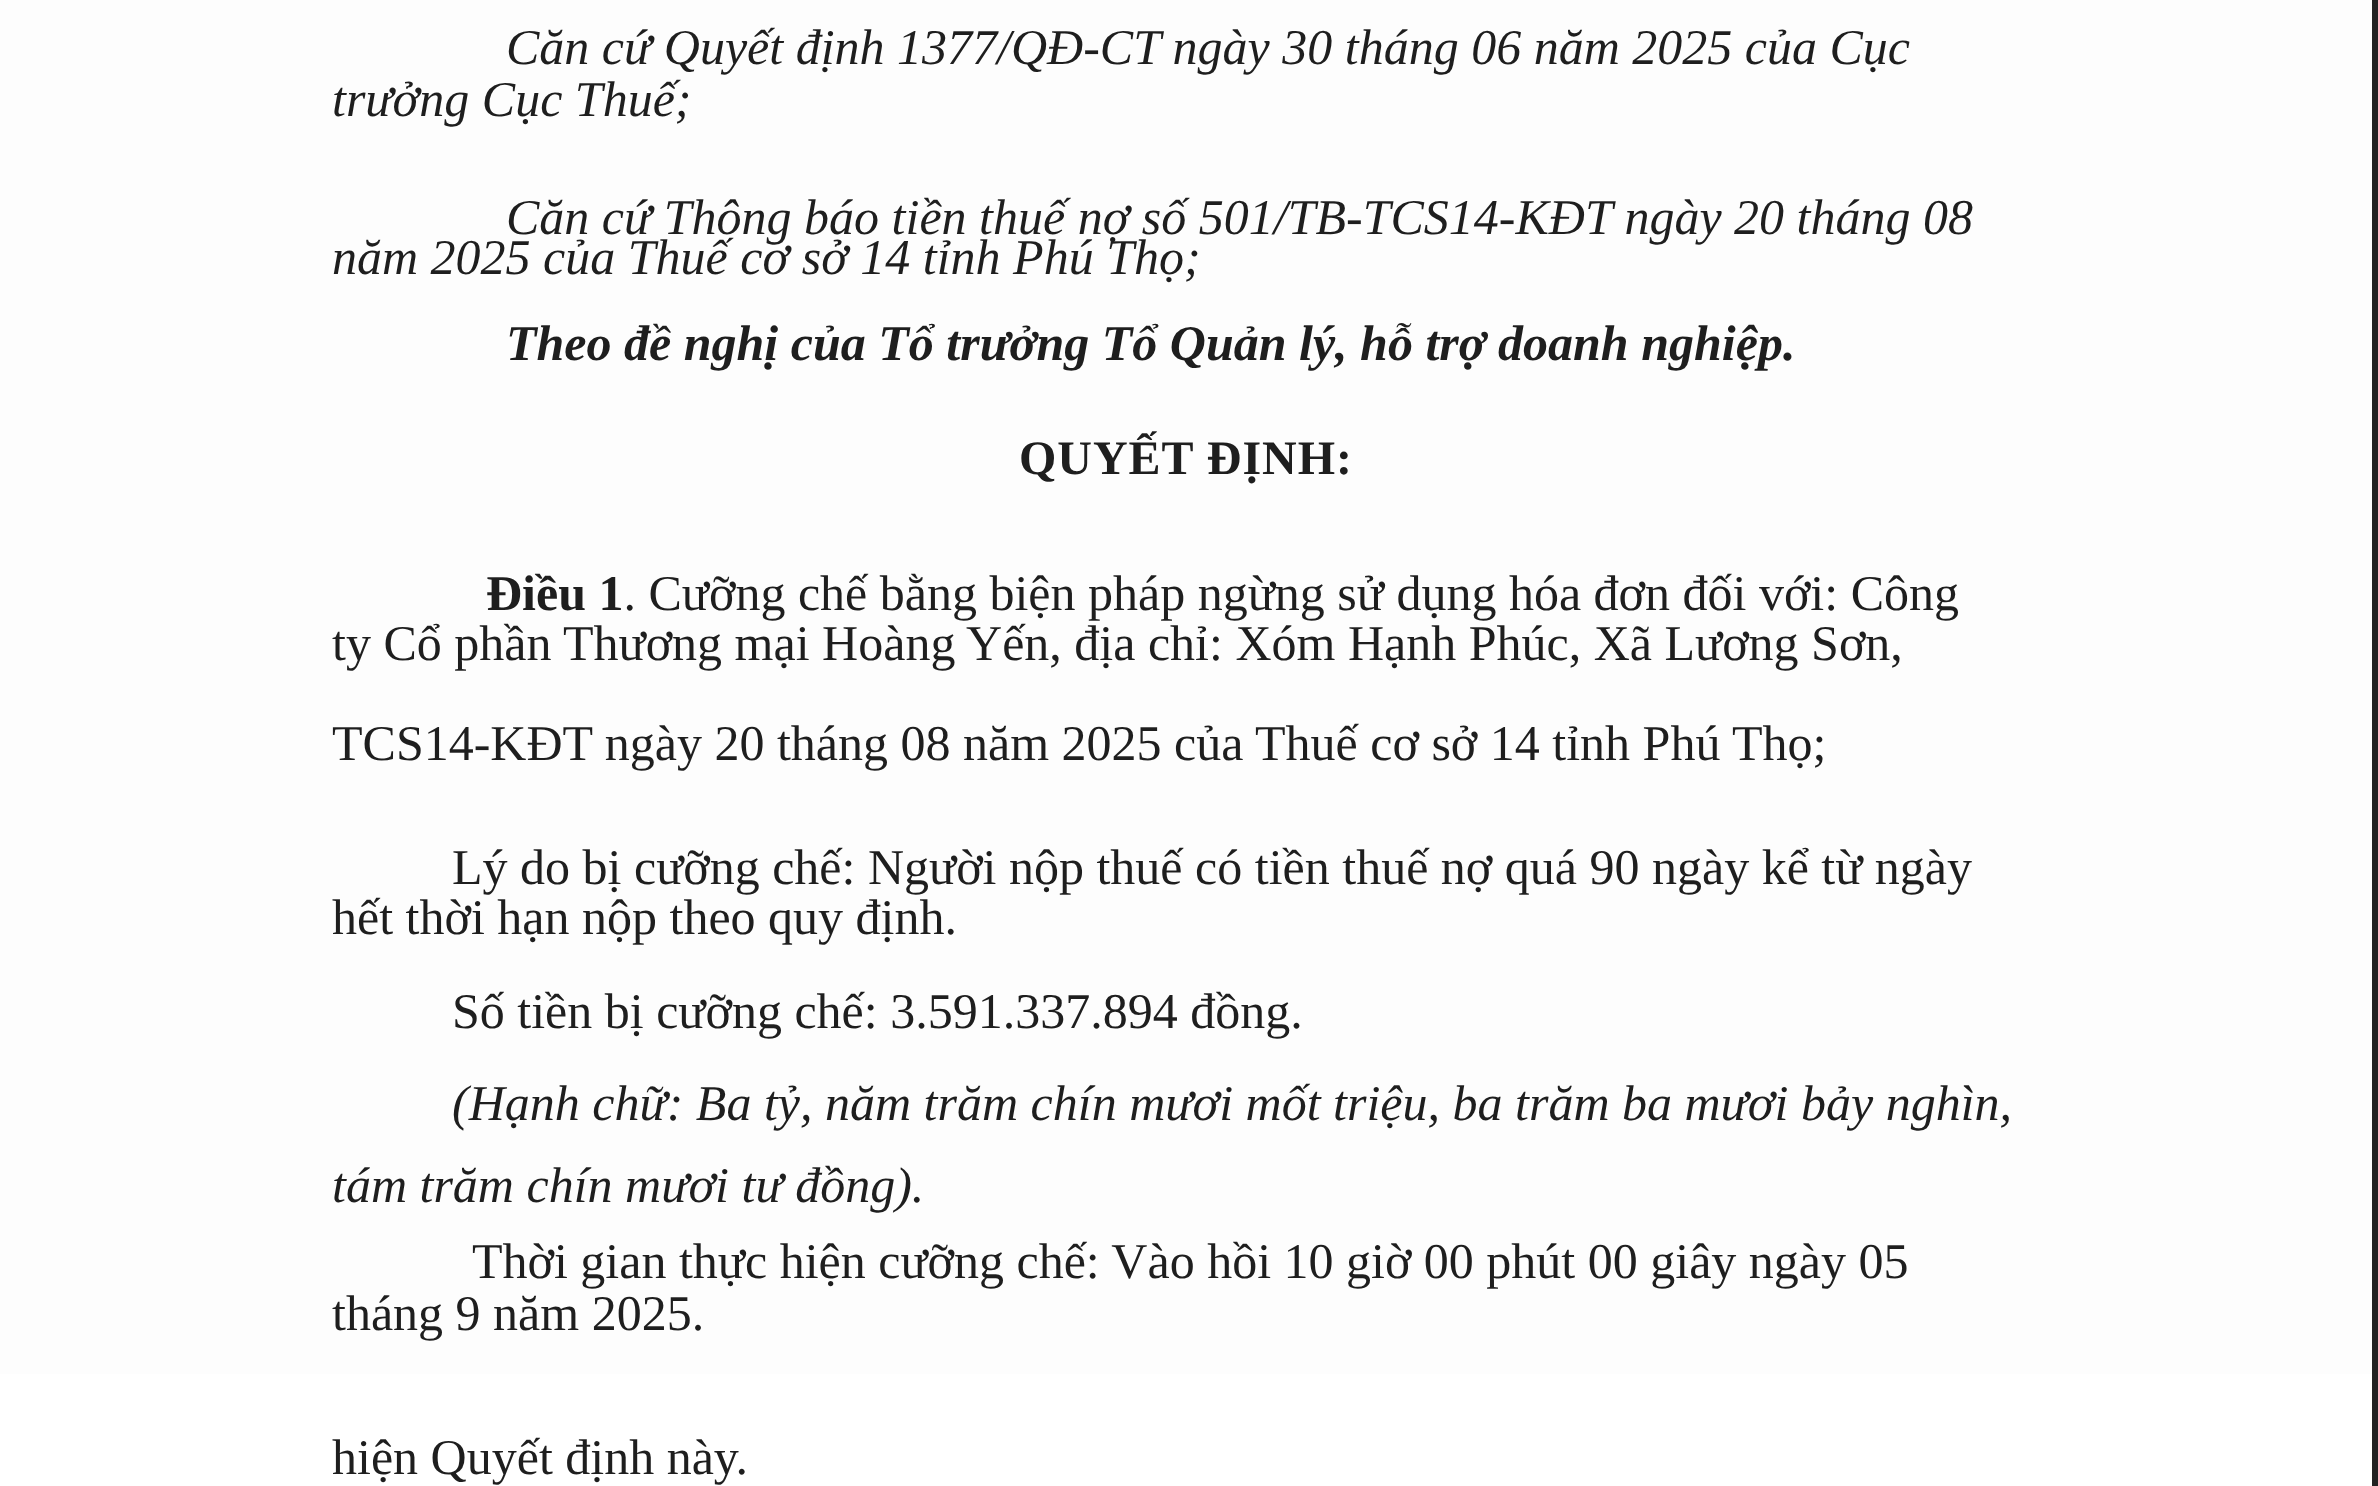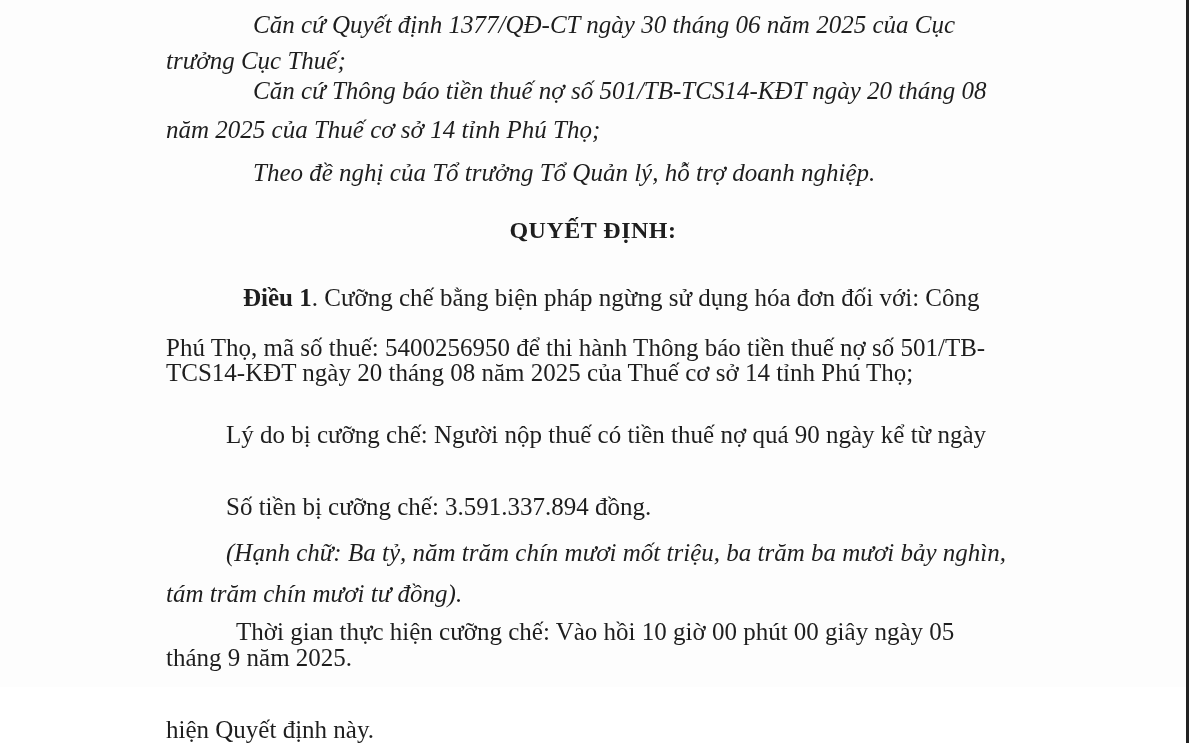--- a/index.html
+++ b/index.html
@@ -48,36 +48,37 @@
       top: 215px;
       letter-spacing: 0.5px;
     }
   </style>
 </head>
 <body>
 
 <div class="page">
 
   <div class="line it" style="left:253px; top:10px;">Căn cứ Quyết định 1377/QĐ-CT ngày 30 tháng 06 năm 2025 của Cục</div>
-  <div class="line it" style="left:166px; top:46px;">trưởng Cục Thuế;</div>
+  <div class="line it" style="left:166px; top:36px;">trưởng Cục Thuế;</div>
 
-  <div class="line it" style="left:253px; top:76px;">Căn cứ Thông báo tiền thuế nợ số 501/TB-TCS14-KĐT ngày 20 tháng 08</div>
+  <div class="line it" style="left:253px; top:95px;">Căn cứ Thông báo tiền thuế nợ số 501/TB-TCS14-KĐT ngày 20 tháng 08</div>
   <div class="line it" style="left:166px; top:115px;">năm 2025 của Thuế cơ sở 14 tỉnh Phú Thọ;</div>
 
-  <div class="line it" style="left:253px; top:158px;">Theo đề nghị của Tổ trưởng Tổ Quản lý, hỗ trợ doanh nghiệp.</div>
+  <div class="line it" style="left:253px; top:158px;font-weight:bold;">Theo đề nghị của Tổ trưởng Tổ Quản lý, hỗ trợ doanh nghiệp.</div>
 
   <div class="heading">QUYẾT ĐỊNH:</div>
 
   <div class="line" style="left:243px; top:283px;">
     <span class="b">Điều 1</span><span>. Cưỡng chế bằng biện pháp ngừng sử dụng hóa đơn đối với: Công</span>
   </div>
-  <div class="line" style="left:166px; top:333px;">Phú Thọ, mã số thuế: 5400256950 để thi hành Thông báo tiền thuế nợ số 501/TB-</div>
+  <div class="line" style="left:166px; top:308px;">ty Cổ phần Thương mại Hoàng Yến, địa chỉ: Xóm Hạnh Phúc, Xã Lương Sơn,</div>
   <div class="line" style="left:166px; top:358px;">TCS14-KĐT ngày 20 tháng 08 năm 2025  của Thuế cơ sở 14 tỉnh Phú Thọ;</div>
 
   <div class="line" style="left:226px; top:420px;">Lý do bị cưỡng chế: Người nộp thuế có tiền thuế nợ quá 90 ngày kể từ ngày</div>
+  <div class="line" style="left:166px; top:445px;">hết thời hạn nộp theo quy định.</div>
 
   <div class="line" style="left:226px; top:492px;">Số tiền bị cưỡng chế: 3.591.337.894 đồng.</div>
 
   <div class="line it" style="left:226px; top:538px;">(Hạnh chữ: Ba tỷ, năm trăm chín mươi mốt triệu, ba trăm ba mươi bảy nghìn,</div>
   <div class="line it" style="left:166px; top:563px;margin-top:16px;">tám trăm chín mươi tư đồng).</div>
 
   <div class="line" style="left:236px; top:617px;text-align:right;">Thời gian thực hiện cưỡng chế: Vào hồi 10 giờ 00 phút 00 giây ngày 05</div>
   <div class="line" style="left:166px; top:643px;">tháng 9 năm 2025.</div>
 
   <div class="line" style="left:166px; top:715px;">hiện Quyết định này.</div>

